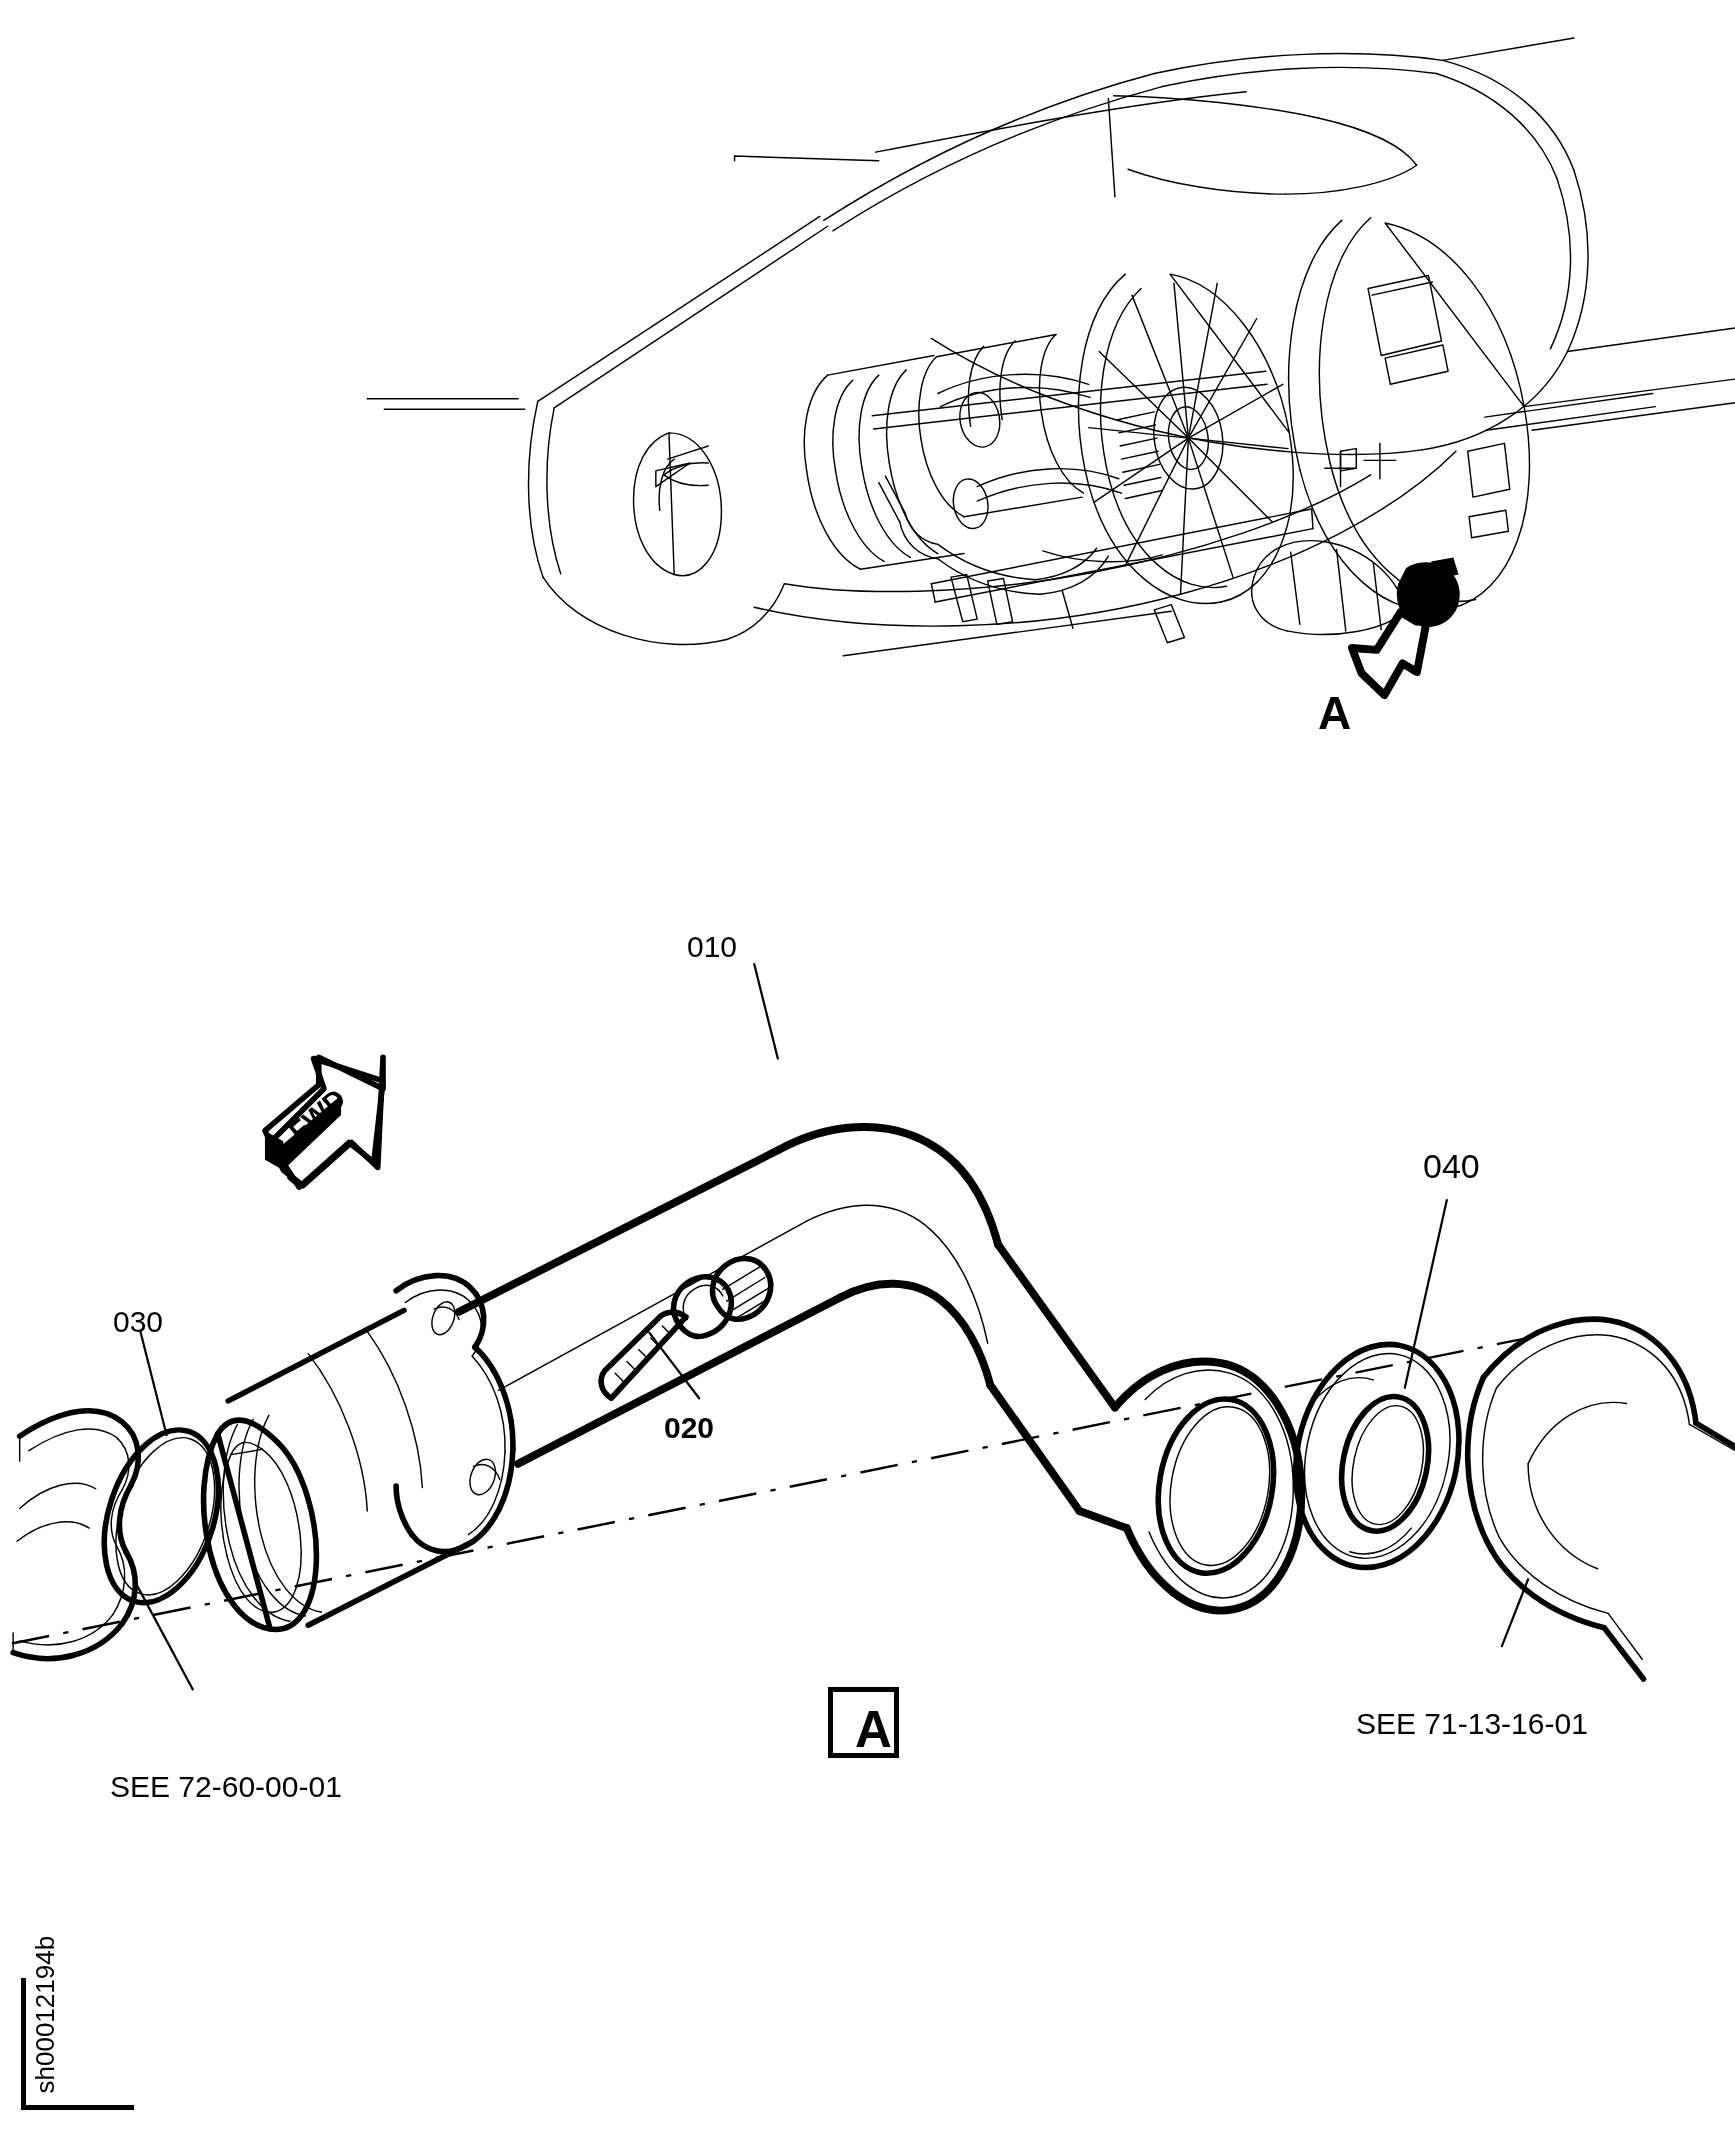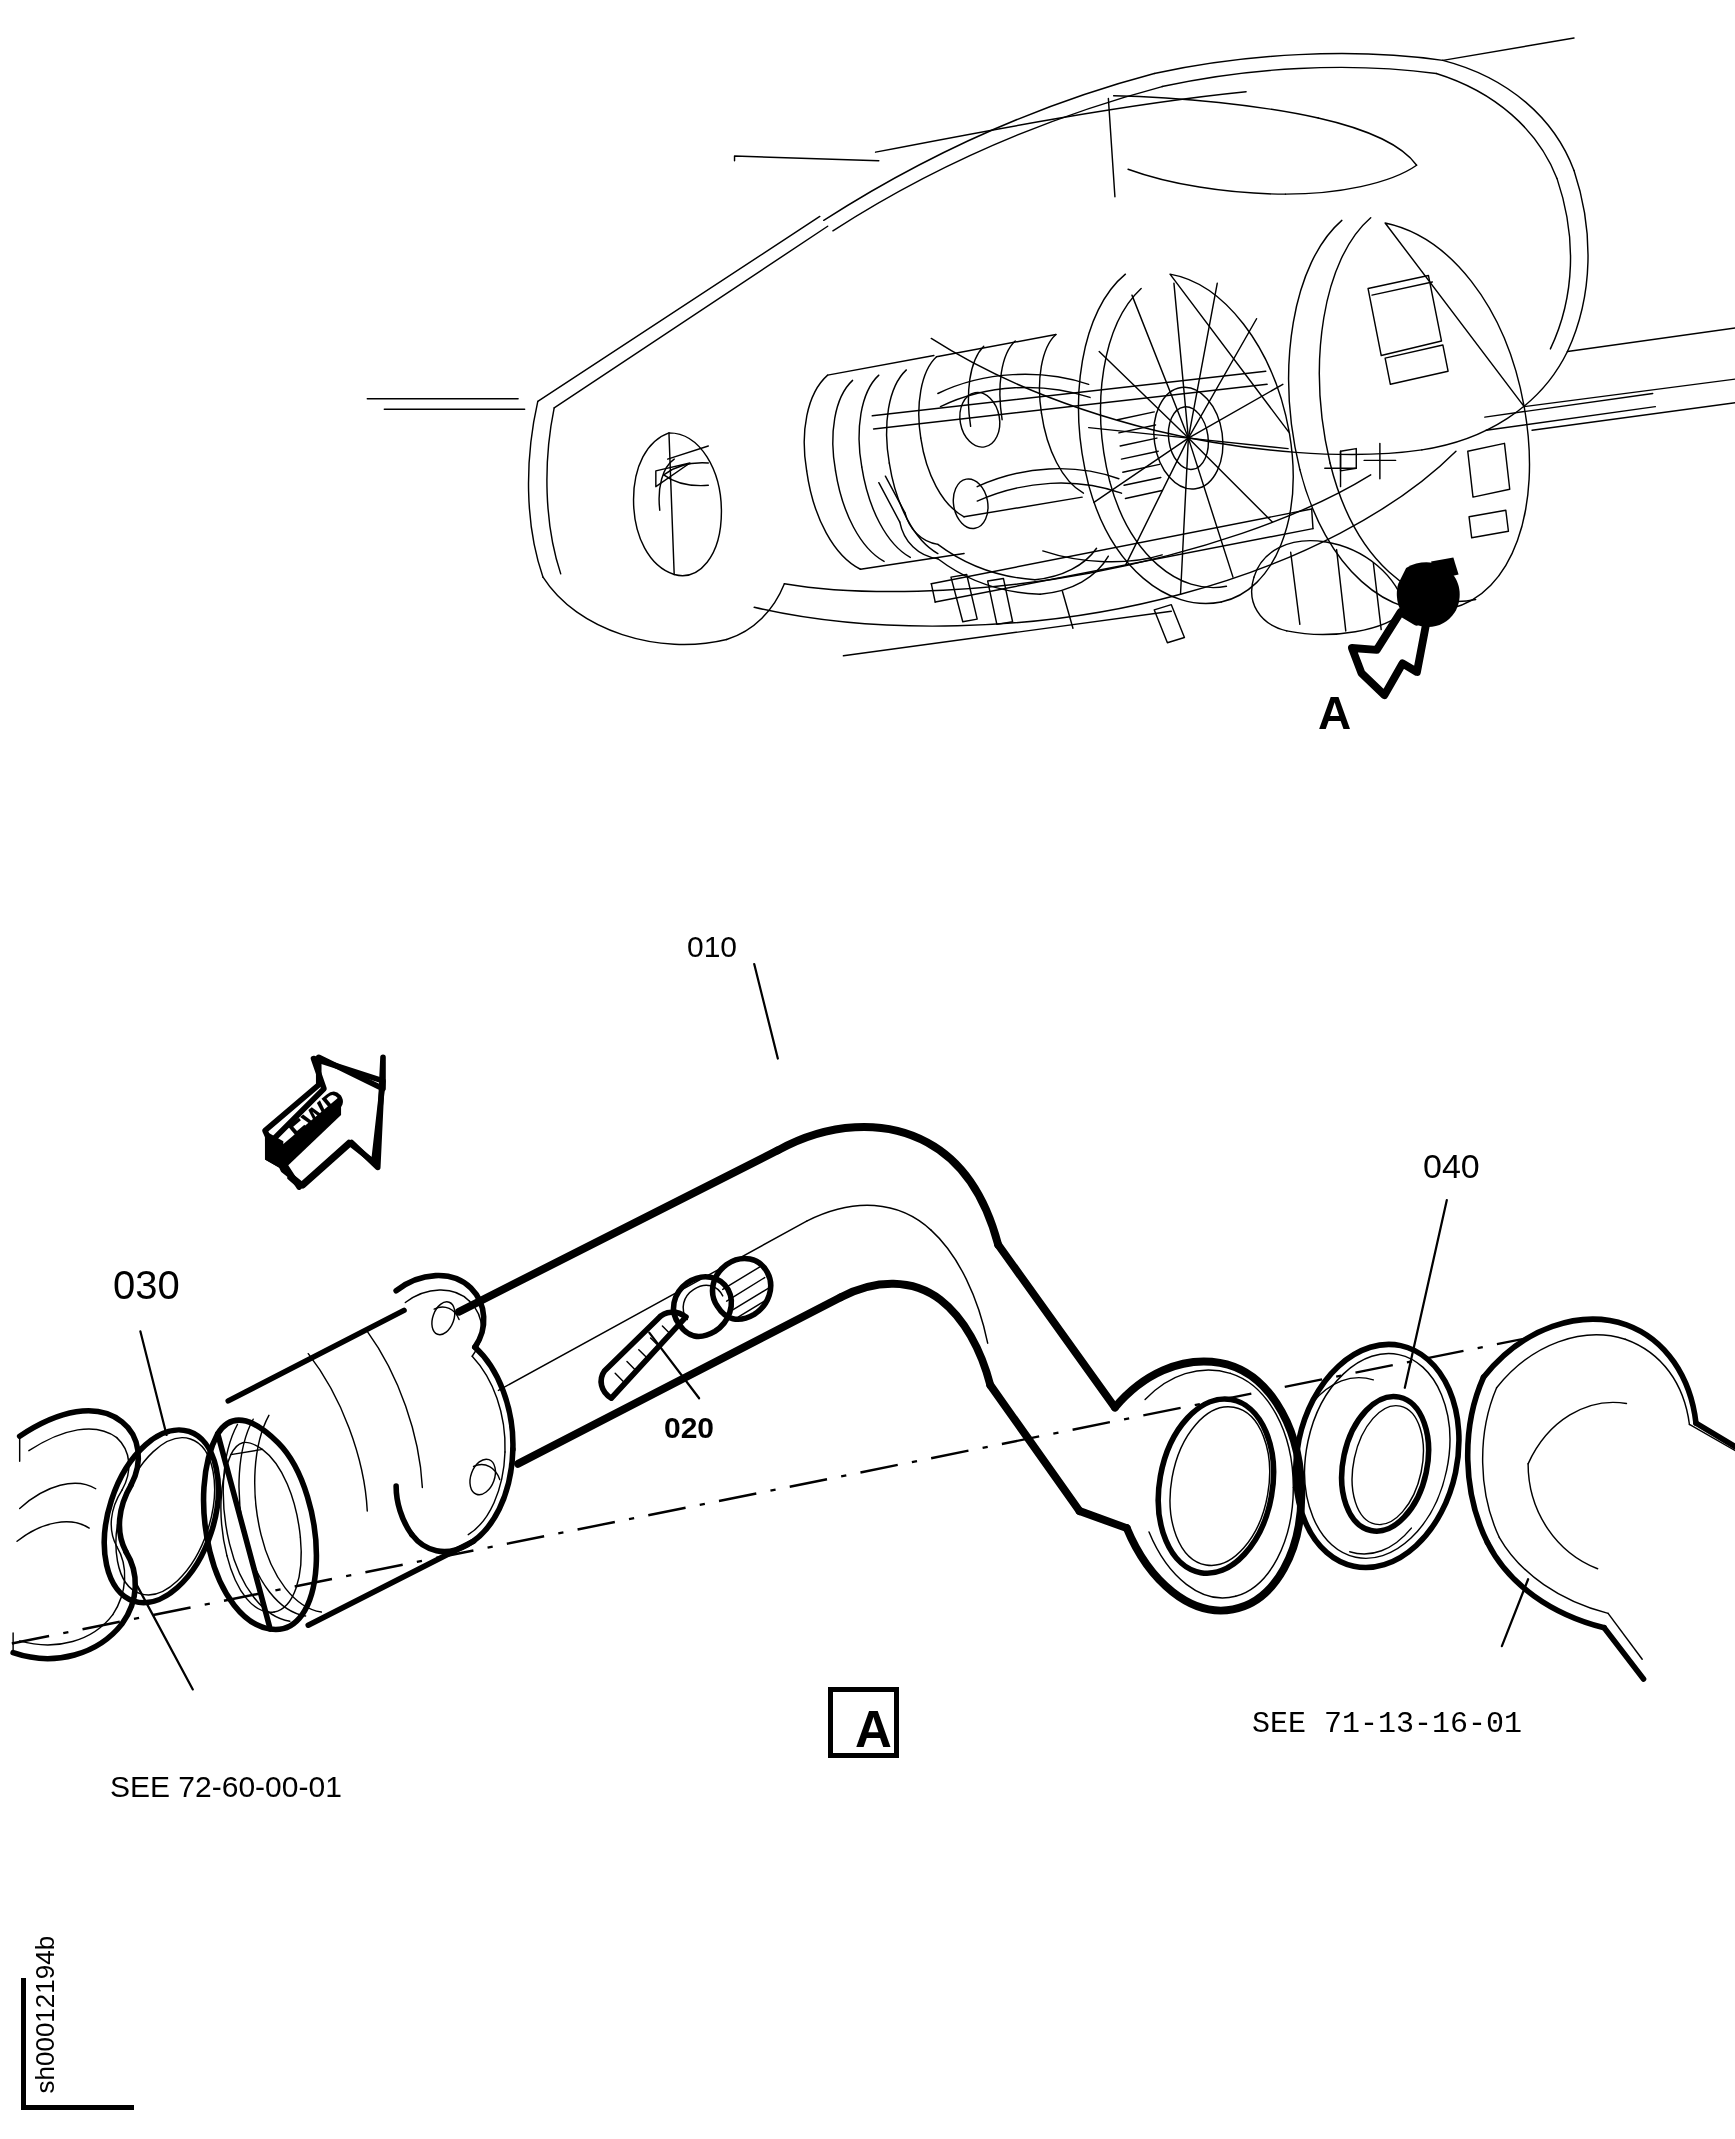--- a/index.html
+++ b/index.html
@@ -49,24 +49,24 @@
   
   .ovl {
     position: absolute;
     font-family: "Liberation Sans", sans-serif;
     color: #000;
     white-space: nowrap;
     line-height: 1;
   }
   #item-010  { left: 687px; top: 920px; font-size: 30px; margin-top: 12px; }
   #item-020  { left: 664px; top: 1413px; font-size: 30px; font-weight: bold; }
-  #item-030  { left: 113px;  top: 1265px; font-size: 40px; }
+  #item-030  { left: 113px;  top: 1307px; font-size: 30px; }
   #item-040  { left: 1423px; top: 1149px; font-size: 34px; }
   #see-left  { left: 110px;  top: 1772px; font-size: 30px; }
-  #see-right { left: 1252px; top: 1709px; font-size: 30px; font-family: Liberation Mono, monospace; }
+  #see-right { left: 1356px; top: 1709px; font-size: 30px; }
   #detail-a-letter {
     left: 855px; top: 1704px;
     font-size: 51px; font-weight: bold;
   }
   #view-a-letter {
     left: 1318px; top: 690px;
     font-size: 46px; font-weight: bold;
   }
   #figure-id {
     left: -41px; top: 1995px;

